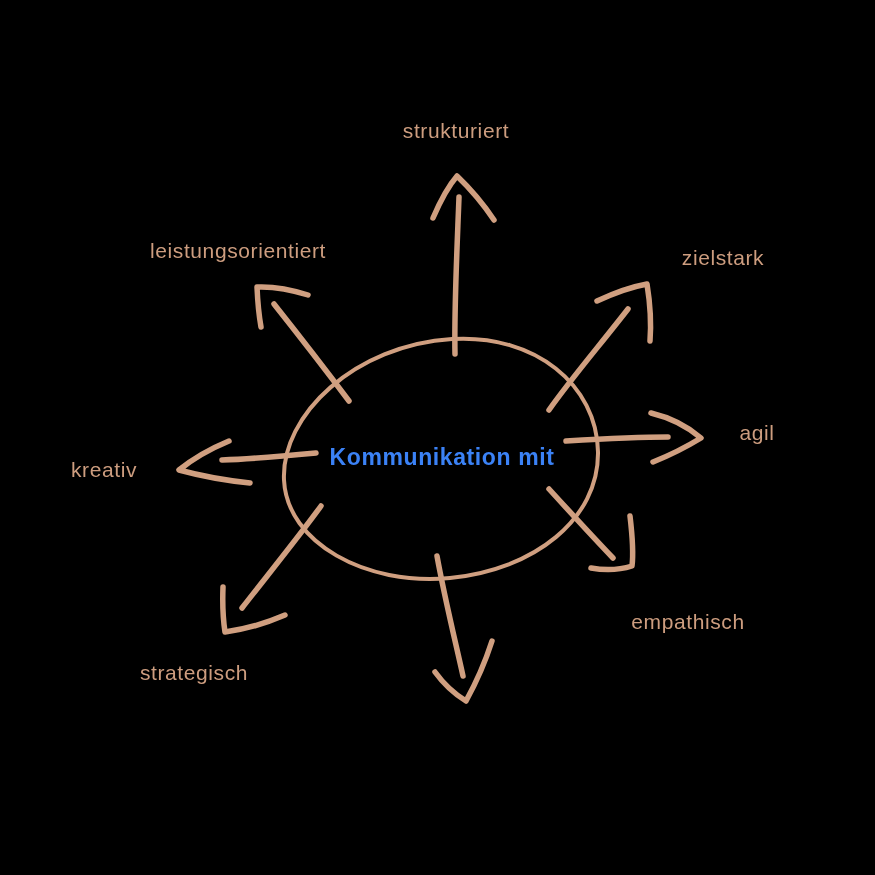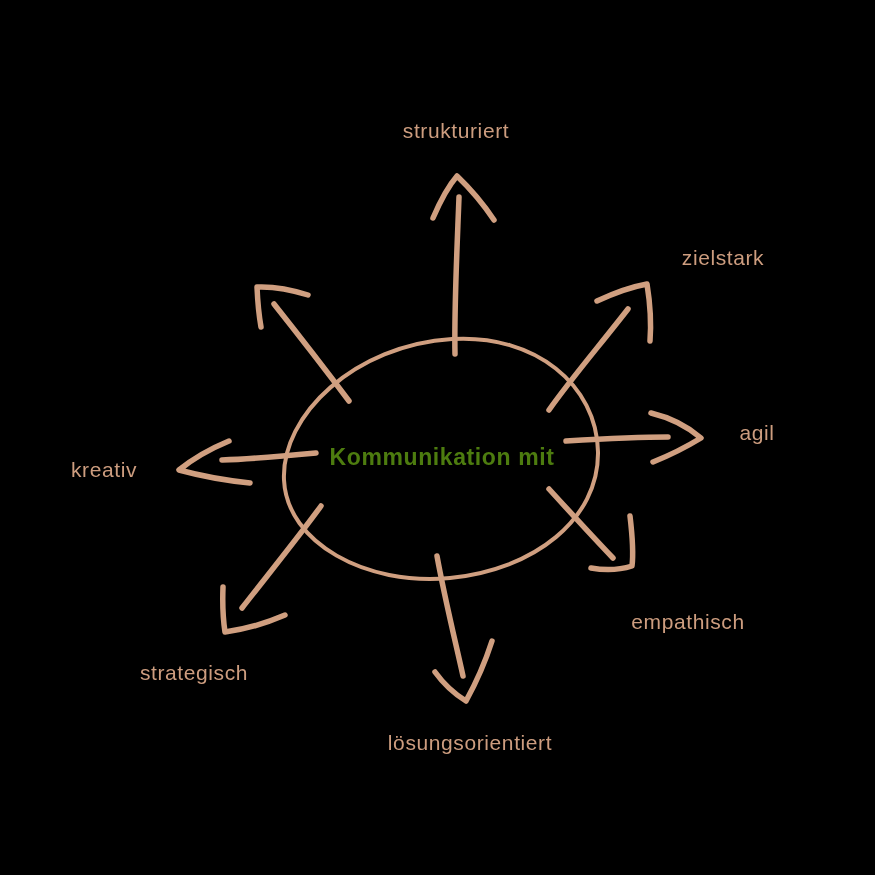--- a/index.html
+++ b/index.html
@@ -37,21 +37,21 @@
     font-weight: 400;
     font-size: 21px;
     letter-spacing: 0.6px;
     white-space: nowrap;
   }
   .center-label {
     position: absolute;
     left: 442px;
     top: 457px;
     transform: translate(-50%, -50%);
-    color: #4d7c0f;
+    color: #3b82f6;
     font-weight: 700;
     font-size: 23px;
     letter-spacing: 0.6px;
     line-height: 34px;
     text-align: center;
     white-space: nowrap;
   }
   
   .pos-strukturiert        { left: 456px; top: 131px; }
   .pos-zielstark           { left: 723px; top: 258px; }
@@ -97,17 +97,17 @@
   </svg>
 
   <div class="center-label">
     <div>Kommunikation mit</div>
   </div>
 
   <div class="label pos-strukturiert">strukturiert</div>
   <div class="label pos-zielstark">zielstark</div>
   <div class="label pos-agil">agil</div>
   <div class="label pos-empathisch">empathisch</div>
-  <div class="label pos-loesungsorientiert">lösungsorientiert</div>
   <div class="label pos-strategisch">strategisch</div>
   <div class="label pos-kreativ">kreativ</div>
+  <div class="label pos-leistungsorientiert">leistungsorientiert</div>
 
 </div>
 
 </body></html>

